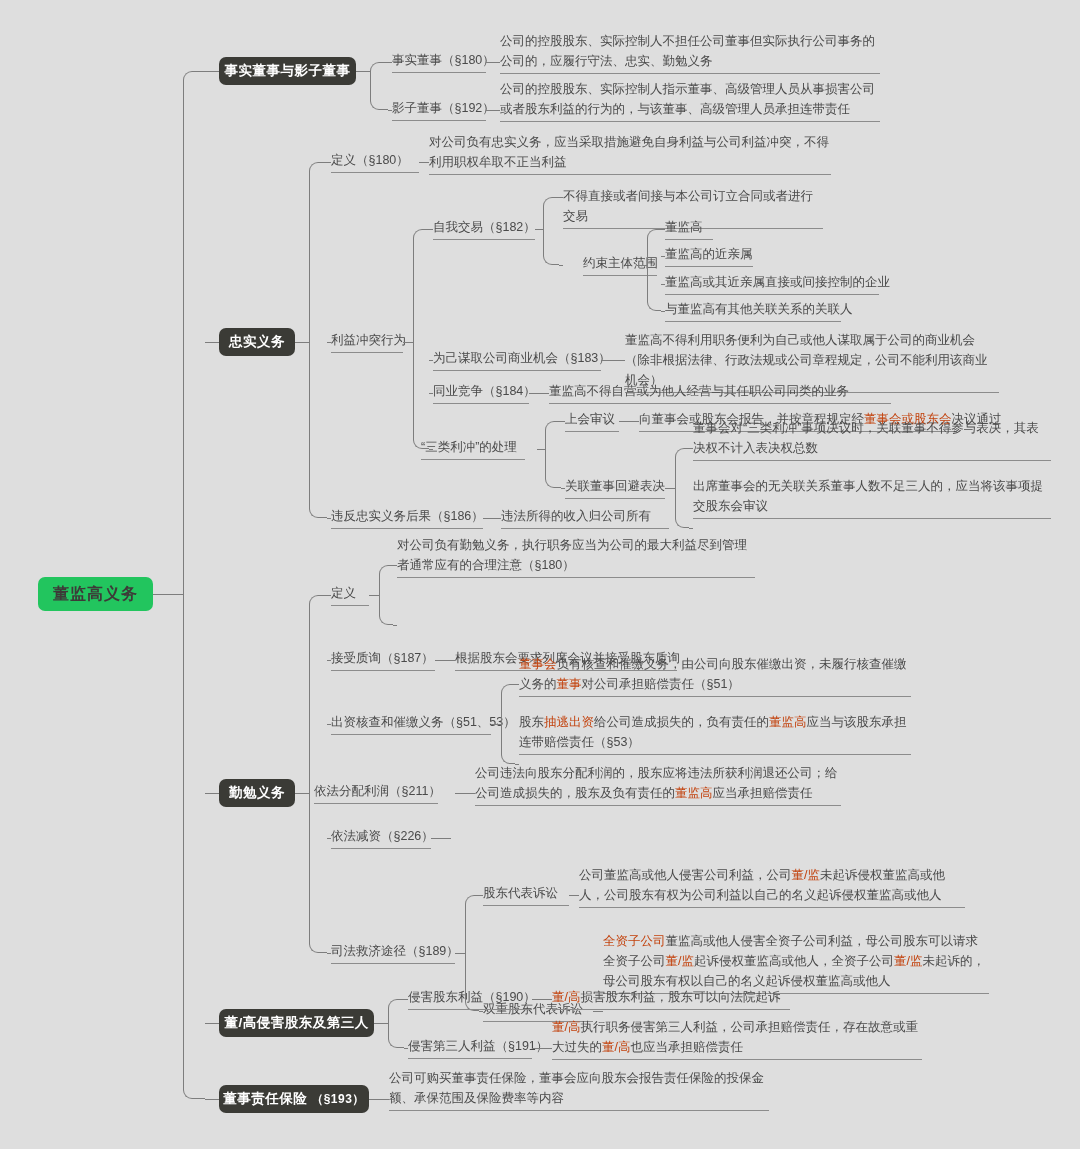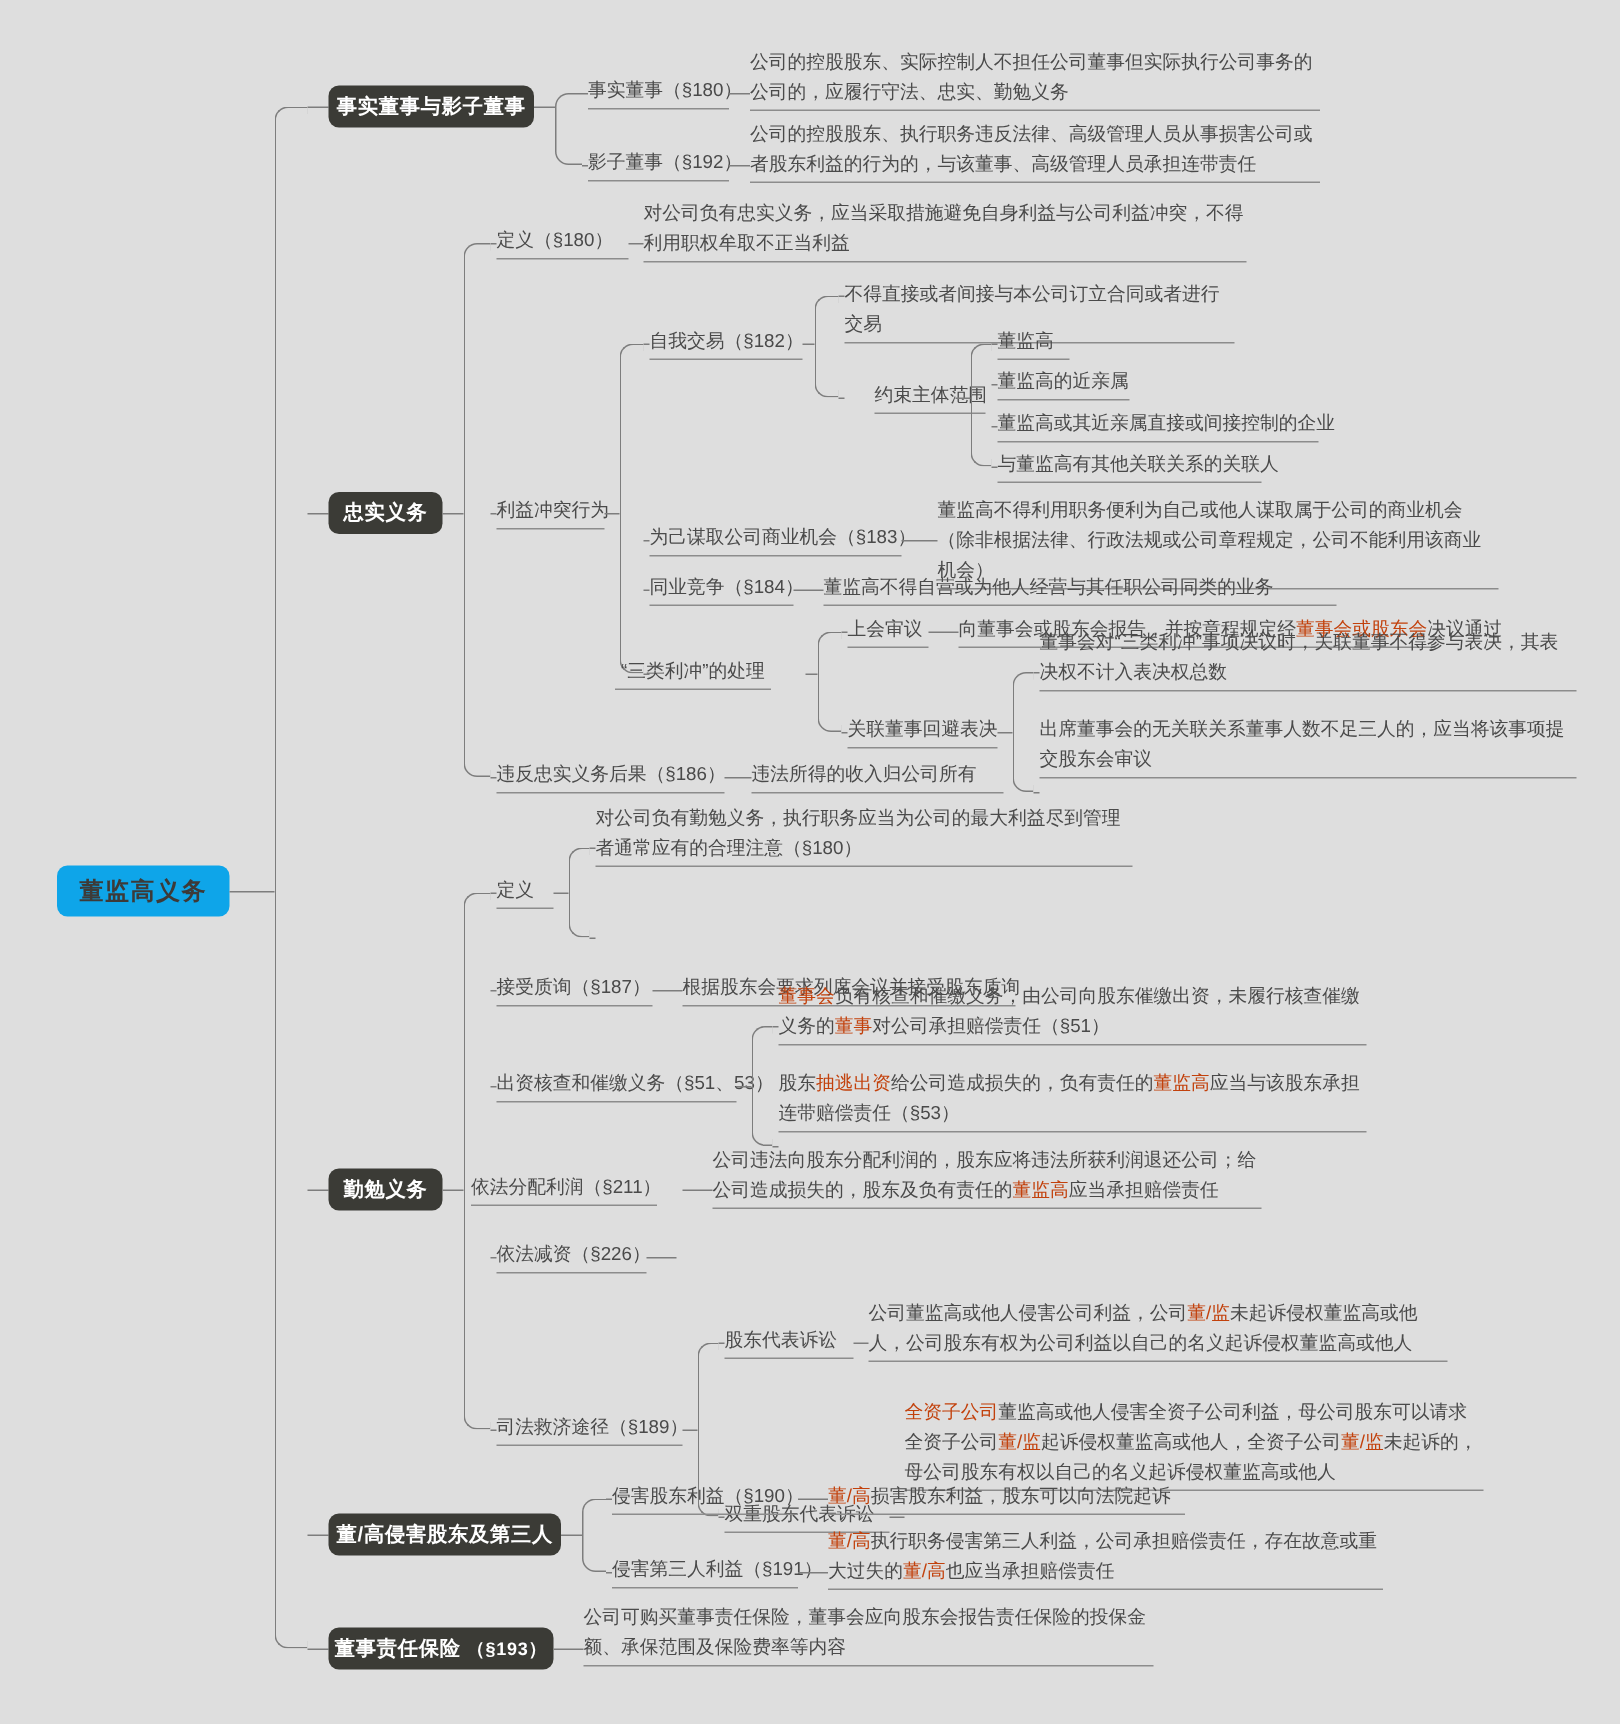--- a/index.html
+++ b/index.html
@@ -10,21 +10,21 @@
     color:#4a4a4a;
     overflow:hidden;
   }
   #map{position:relative;width:1080px;height:1149px;}
 
   
   .node{position:absolute;box-sizing:border-box;text-align:center;}
 
   
   .root-node{
-    background:#0ea5e9;
+    background:#22c55e;
     border-radius:7px;
     color:#3d3a38;
     font-weight:bold;
     font-size:16px;
     letter-spacing:1px;
     display:flex;align-items:center;justify-content:center;
     padding:0 14px;
     height:34px;
   }
 
@@ -103,21 +103,21 @@
   <div class="bracket" style="left:370px;top:62px;width:18px;height:48px;"></div>
 
   <div class="hline" style="left:388px;top:62px;width:4px;"></div>
   <div class="lbl under" style="left:392px;top:51px;width:94px;">事实董事（§180）</div>
   <div class="hline" style="left:486px;top:62px;width:14px;"></div>
   <div class="para" style="left:500px;top:31px;width:380px;">公司的控股股东、实际控制人不担任公司董事但实际执行公司事务的公司的，应履行守法、忠实、勤勉义务</div>
 
   <div class="hline" style="left:388px;top:110px;width:4px;"></div>
   <div class="lbl under" style="left:392px;top:99px;width:94px;">影子董事（§192）</div>
   <div class="hline" style="left:486px;top:110px;width:14px;"></div>
-  <div class="para" style="left:500px;top:79px;width:380px;">公司的控股股东、执行职务违反法律、高级管理人员从事损害公司或者股东利益的行为的，与该董事、高级管理人员承担连带责任</div>
+  <div class="para" style="left:500px;top:79px;width:380px;">公司的控股股东、实际控制人指示董事、高级管理人员从事损害公司或者股东利益的行为的，与该董事、高级管理人员承担连带责任</div>
 
   <div class="hline" style="left:205px;top:342px;width:14px;"></div>
   <div class="node dark-node" style="left:219px;top:328px;width:76px;">
     <span>忠实义务</span>
   </div>
   <div class="hline" style="left:295px;top:342px;width:14px;"></div>
   <div class="bracket" style="left:309px;top:162px;width:18px;height:356px;"></div>
 
   <div class="hline" style="left:327px;top:162px;width:4px;"></div>
   <div class="lbl under" style="left:331px;top:151px;width:88px;">定义（§180）</div>
@@ -158,21 +158,21 @@
   <div class="lbl under" style="left:433px;top:349px;width:168px;">为己谋取公司商业机会（§183）</div>
   <div class="hline" style="left:601px;top:360px;width:24px;"></div>
   <div class="para" style="left:625px;top:330px;width:374px;">董监高不得利用职务便利为自己或他人谋取属于公司的商业机会（除非根据法律、行政法规或公司章程规定，公司不能利用该商业机会）</div>
 
   <div class="hline" style="left:429px;top:393px;width:4px;"></div>
   <div class="lbl under" style="left:433px;top:382px;width:96px;">同业竞争（§184）</div>
   <div class="hline" style="left:529px;top:393px;width:20px;"></div>
   <div class="lbl under" style="left:549px;top:382px;width:342px;">董监高不得自营或为他人经营与其任职公司同类的业务</div>
 
   <div class="hline" style="left:429px;top:449px;width:4px;"></div>
-  <div class="lbl under" style="left:410px;top:438px;width:104px;text-align:center;">“三类利冲”的处理</div>
+  <div class="lbl under" style="left:421px;top:438px;width:104px;">“三类利冲”的处理</div>
   <div class="hline" style="left:537px;top:449px;width:8px;"></div>
   <div class="bracket" style="left:545px;top:421px;width:16px;height:67px;"></div>
 
   <div class="hline" style="left:561px;top:421px;width:4px;"></div>
   <div class="lbl under" style="left:565px;top:410px;width:54px;">上会审议</div>
   <div class="hline" style="left:619px;top:421px;width:20px;"></div>
   <div class="lbl under" id="t-board-review" style="left:639px;top:410px;width:318px;"><span>向董事会或股东会报告，并按章程规定经</span><span class="hl">董事会或股东会</span><span>决议通过</span></div>
 
   <div class="hline" style="left:561px;top:488px;width:4px;"></div>
   <div class="lbl under" style="left:565px;top:477px;width:100px;">关联董事回避表决</div>

